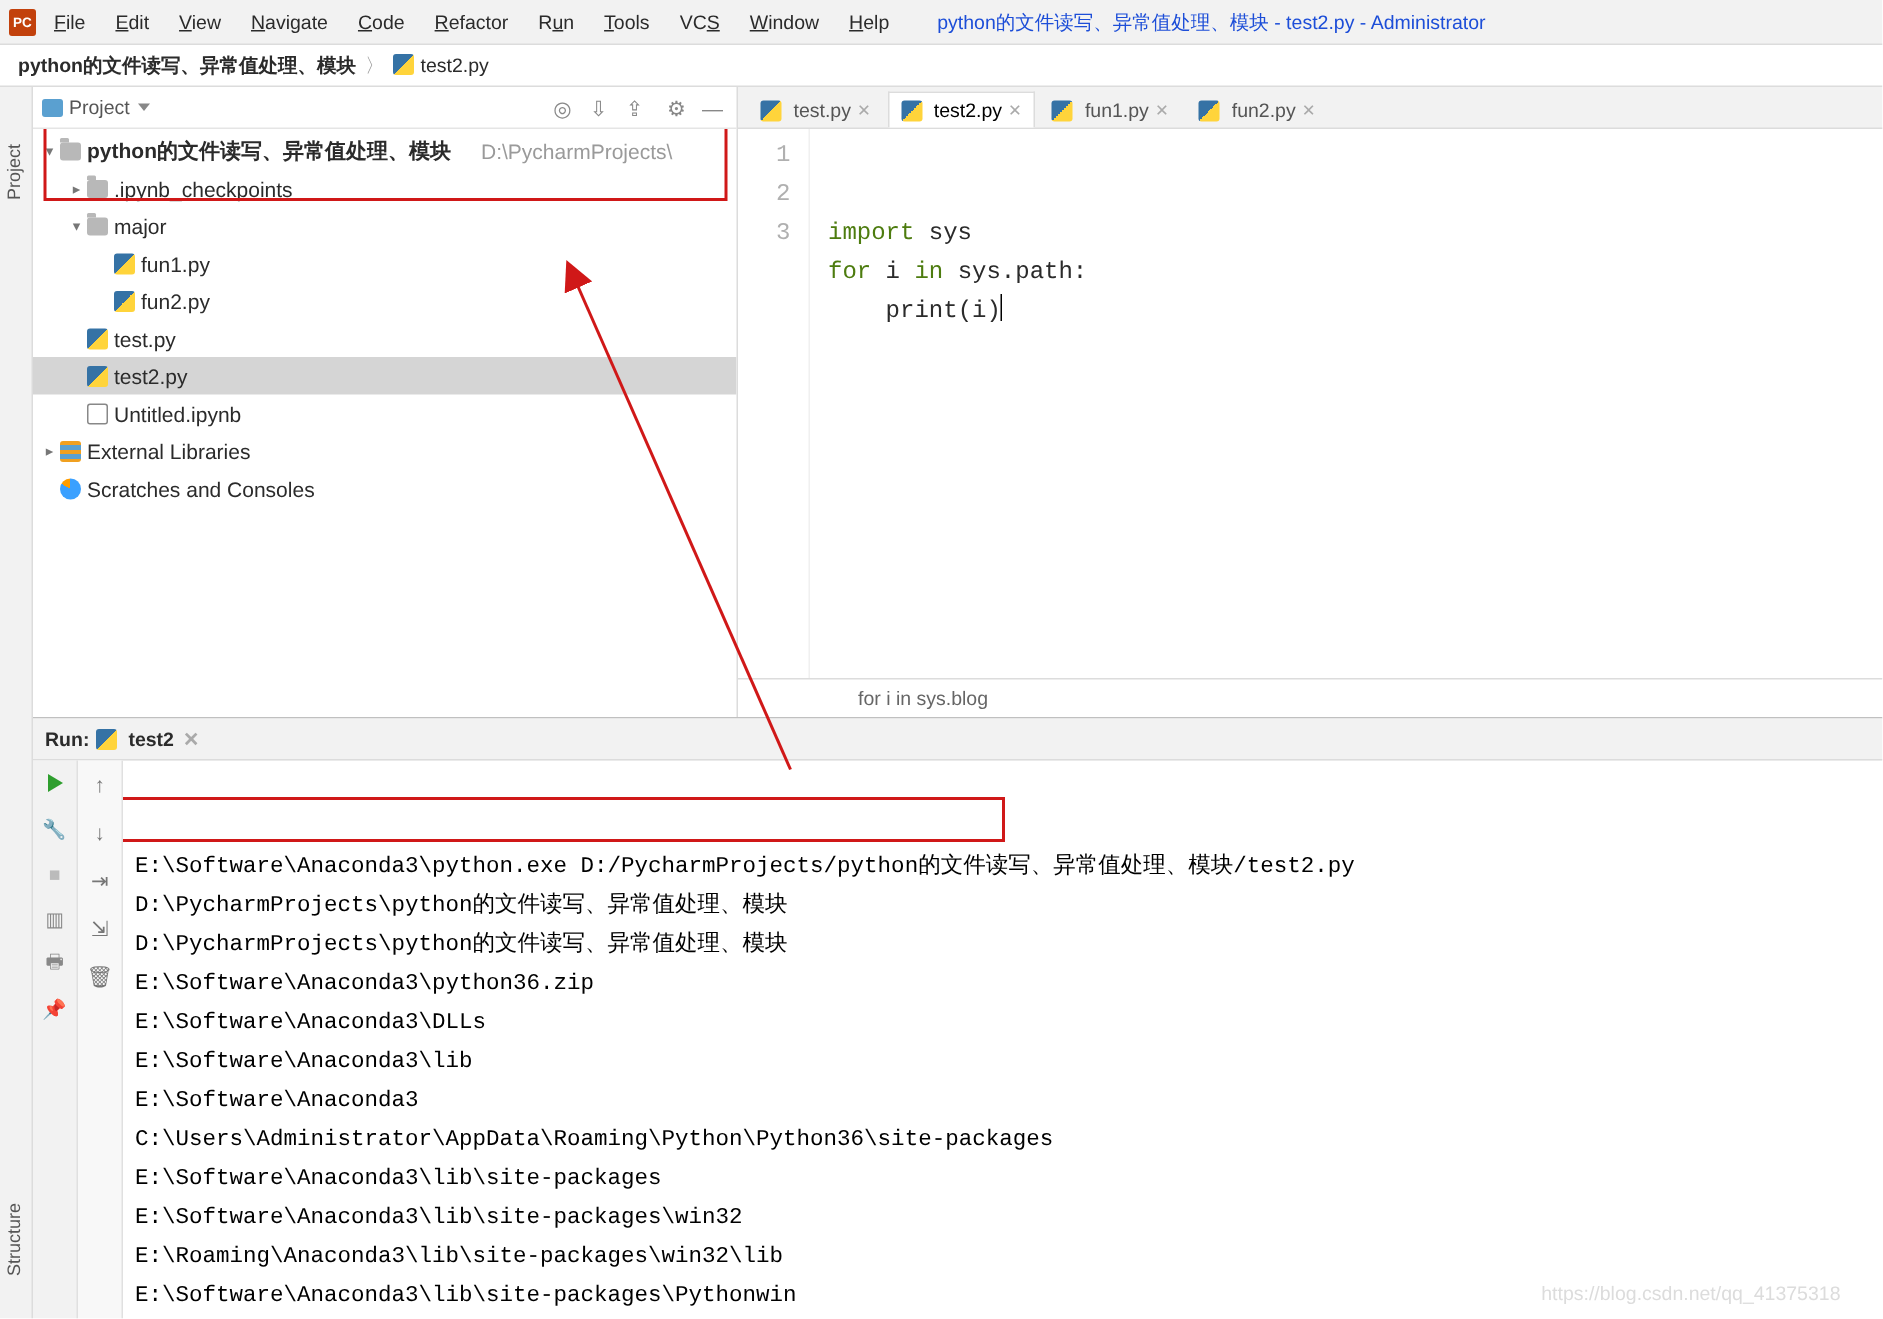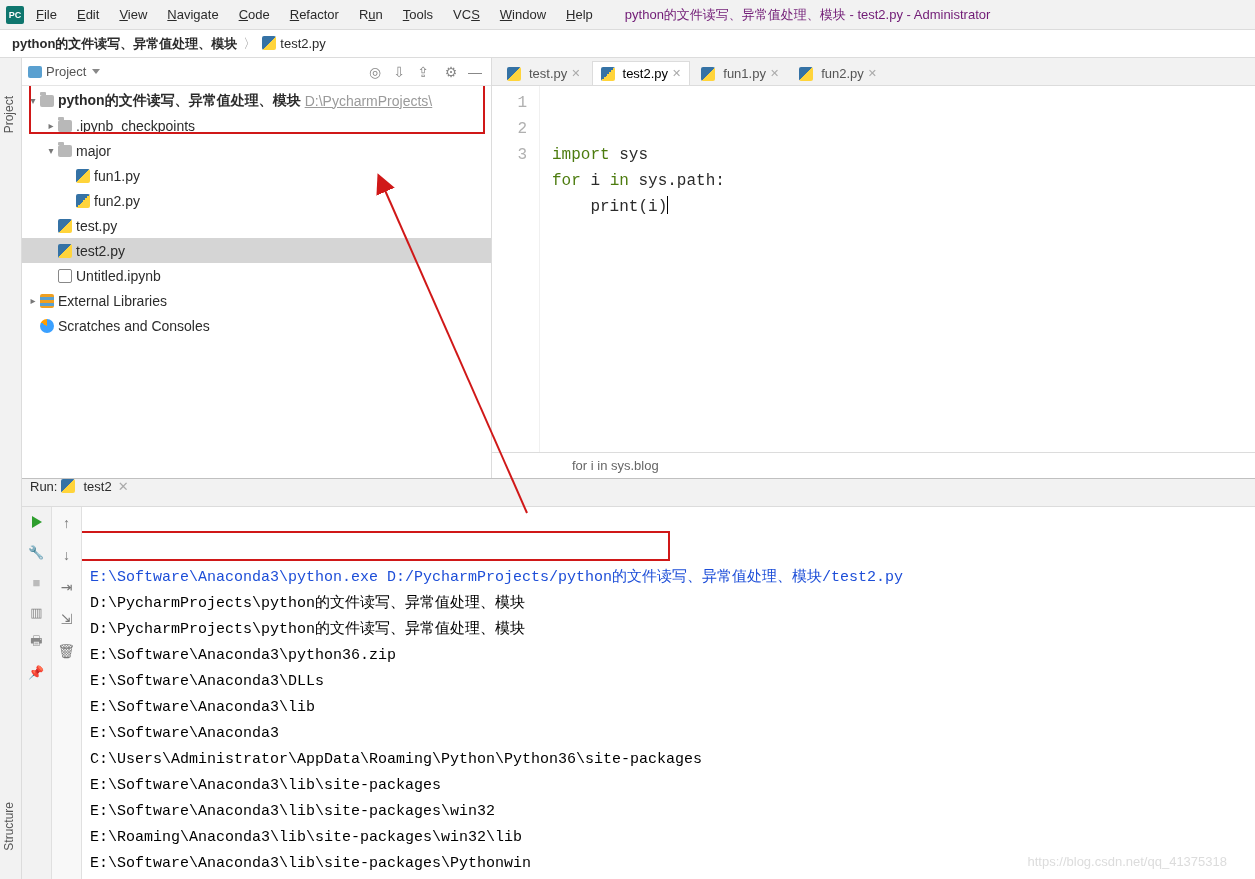--- a/index.html
+++ b/index.html
@@ -1,24 +1,24 @@
 <!DOCTYPE html>
 <html><head>
 <meta charset="utf-8">
 <style>
   * { box-sizing: border-box; margin: 0; padding: 0; }
   html, body { width: 1255px; height: 879px; font-family: "Segoe UI", "Microsoft YaHei", Arial, sans-serif; font-size: 13px; color: #2b2b2b; background: #fff; overflow: hidden; }
   .root { display: flex; flex-direction: column; height: 100%; }
 
   
   .menubar { display: flex; align-items: center; height: 30px; padding: 0 6px; background: #f2f2f2; border-bottom: 1px solid #dcdcdc; gap: 4px; }
-  .menubar .logo { width: 18px; height: 18px; background: #0f766e; border-radius: 2px; display:inline-flex; align-items:center; justify-content:center; color:#fff; font-size:9px; font-weight:bold; }
+  .menubar .logo { width: 18px; height: 18px; background: #c2410c; border-radius: 2px; display:inline-flex; align-items:center; justify-content:center; color:#fff; font-size:9px; font-weight:bold; }
   .menubar .menuitem { padding: 2px 8px; cursor: default; }
   .menubar .menuitem u { text-decoration: underline; }
-  .menubar .wintitle { margin-left: 20px; color: #701a75; }
+  .menubar .wintitle { margin-left: 20px; color: #1d4ed8; }
 
   
   .breadcrumbs { display: flex; align-items: center; height: 28px; padding: 0 12px; background: #fff; border-bottom: 1px solid #dcdcdc; gap: 6px; }
   .breadcrumbs .crumb { font-weight: bold; }
   .breadcrumbs .sep { color: #999; }
   .pyico { display:inline-block; width:14px; height:14px; border-radius:2px; margin-right:4px; vertical-align:-2px; background: linear-gradient(135deg,#3572A5 50%,#FFD43B 50%); }
 
   
   .body { display: flex; flex: 1; min-height: 0; }
 
@@ -42,21 +42,21 @@
   .proj-header .tool { width:20px; height:20px; display:inline-flex; align-items:center; justify-content:center; color:#888; font-size:14px;}
   .proj-tree { flex:1; overflow:hidden; font-size:14px; padding-top:2px; }
   .tree-row { display:flex; align-items:center; height:25px; padding-left:4px; white-space:nowrap; }
   .tree-row.selected { background:#d5d5d5; }
   .tree-indent { display:inline-block; }
   .caret { width:14px; display:inline-flex; justify-content:center; color:#777; font-size:10px;}
   .dirico { display:inline-block; width:14px; height:12px; background:#c8a24e; border-radius:2px; margin-right:4px; position:relative;}
   .dirico.grey { background:#b8b8b8;}
   .dirico::before{content:"";position:absolute;top:-3px;left:0;width:6px;height:3px;background:inherit;border-radius:1px 1px 0 0;}
   .proj-root-label { font-weight:bold; }
-  .proj-root-path { color:#9a9a9a; margin-left:4px; font-weight:normal;text-decoration:underline;}
+  .proj-root-path { color:#9a9a9a; margin-left:20px; font-weight:normal;}
   .extlib-ico { display:inline-block; width:14px; height:14px; margin-right:4px; background:repeating-linear-gradient(#f0a020 0 3px,#5aa0d0 3px 6px); border-radius:2px;}
   .scratch-ico { display:inline-block; width:14px; height:14px; margin-right:4px; border-radius:50%; background:conic-gradient(#3aa0ff 0 300deg,#ff9d00 300deg 360deg);}
   
   .redbox { position:absolute; border:2px solid #d01818; pointer-events:none; }
   .red1 { left:7px; top:-2px; width:456px; height:50px; }
 
   
   .arrow-overlay { position:absolute; left:0; top:0; pointer-events:none; }
 
   
@@ -68,30 +68,30 @@
   .editor-body { flex:1; display:flex; background:#fff; font-family:"Consolas","Courier New",monospace; font-size:16px; line-height:26px; }
   .gutter { width:48px; text-align:right; color:#b0b0b0; padding:4px 12px 0 0; background:#fff; border-right:1px solid #f0f0f0; user-select:none;}
   .code { flex:1; padding:4px 0 0 12px; white-space:pre; position:relative;}
   .kw { color:#4d7c0f; }
   .hl-line { position:absolute; left:0; right:0; top:56px; height:26px; background:#fcfaed; z-index:-1;}
   .caret-bar { display:inline-block; width:1px; height:18px; background:#000; vertical-align:-3px;}
   .editor-status { height:26px; border-top:1px solid #dcdcdc; background:#fff; padding-left:80px; font-size:13px; color:#666; display:flex; align-items:center;}
 
   
   .run-panel { flex:1; display:flex; flex-direction:column; border-top:1px solid #c0c0c0; min-height:0;}
-  .run-header { display:flex; height:28px; padding:0 8px; background:#f2f2f2; border-bottom:1px solid #dcdcdc; gap:4px; font-size:13px;}
+  .run-header { display:flex; align-items:center; height:28px; padding:0 8px; background:#f2f2f2; border-bottom:1px solid #dcdcdc; gap:4px; font-size:13px;font-weight:bold;}
   .run-header .close { color:#aaa; margin-left:2px;}
   .run-body { flex:1; display:flex; min-height:0;}
   .run-lefttools { width:30px; background:#f2f2f2; border-right:1px solid #e0e0e0; display:flex; flex-direction:column; align-items:center; padding-top:6px; gap:12px;}
   .run-lefttools .t { width:18px; height:18px; display:flex; align-items:center; justify-content:center; color:#888; }
   .tri-green { width:0;height:0;border-top:6px solid transparent;border-bottom:6px solid transparent;border-left:10px solid #2e9e2e;}
   .run-innertools { width:30px; background:#f8f8f8; border-right:1px solid #e0e0e0; display:flex; flex-direction:column; align-items:center; padding-top:6px; gap:12px;}
   .run-innertools .t { width:20px; height:20px; display:flex; align-items:center; justify-content:center; color:#777; font-size:14px;}
   .run-console { flex:1; overflow:auto; padding:6px 8px; font-family:"Consolas","Courier New",monospace; font-size:15px; line-height:26px; white-space:pre; position:relative;}
-  .run-console .path1 { color:#1d4ed8;}
+  .run-console .path1 { color:#000000;}
   .run-console .out { color:#000; }
   .red2 { left:-2px; top:24px; width:590px; height:30px; }
   .watermark { position:absolute; right:28px; bottom:4px; color:#dcdcdc; font-size:13px; font-family:"Segoe UI",sans-serif;}
 
   .rel { position:relative; }
 </style>
 </head>
 <body>
 
 <div class="root">

